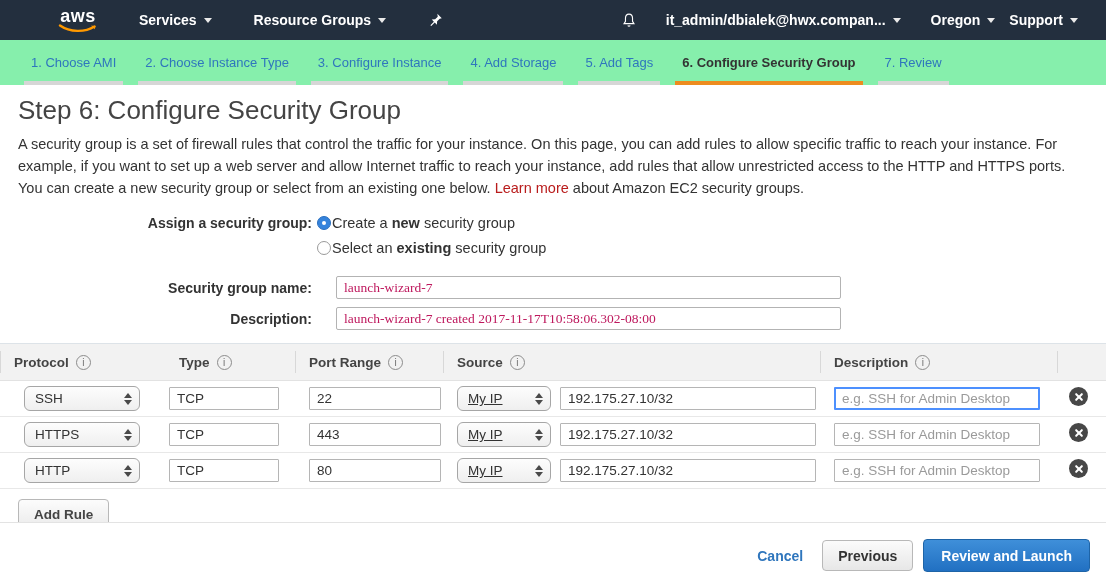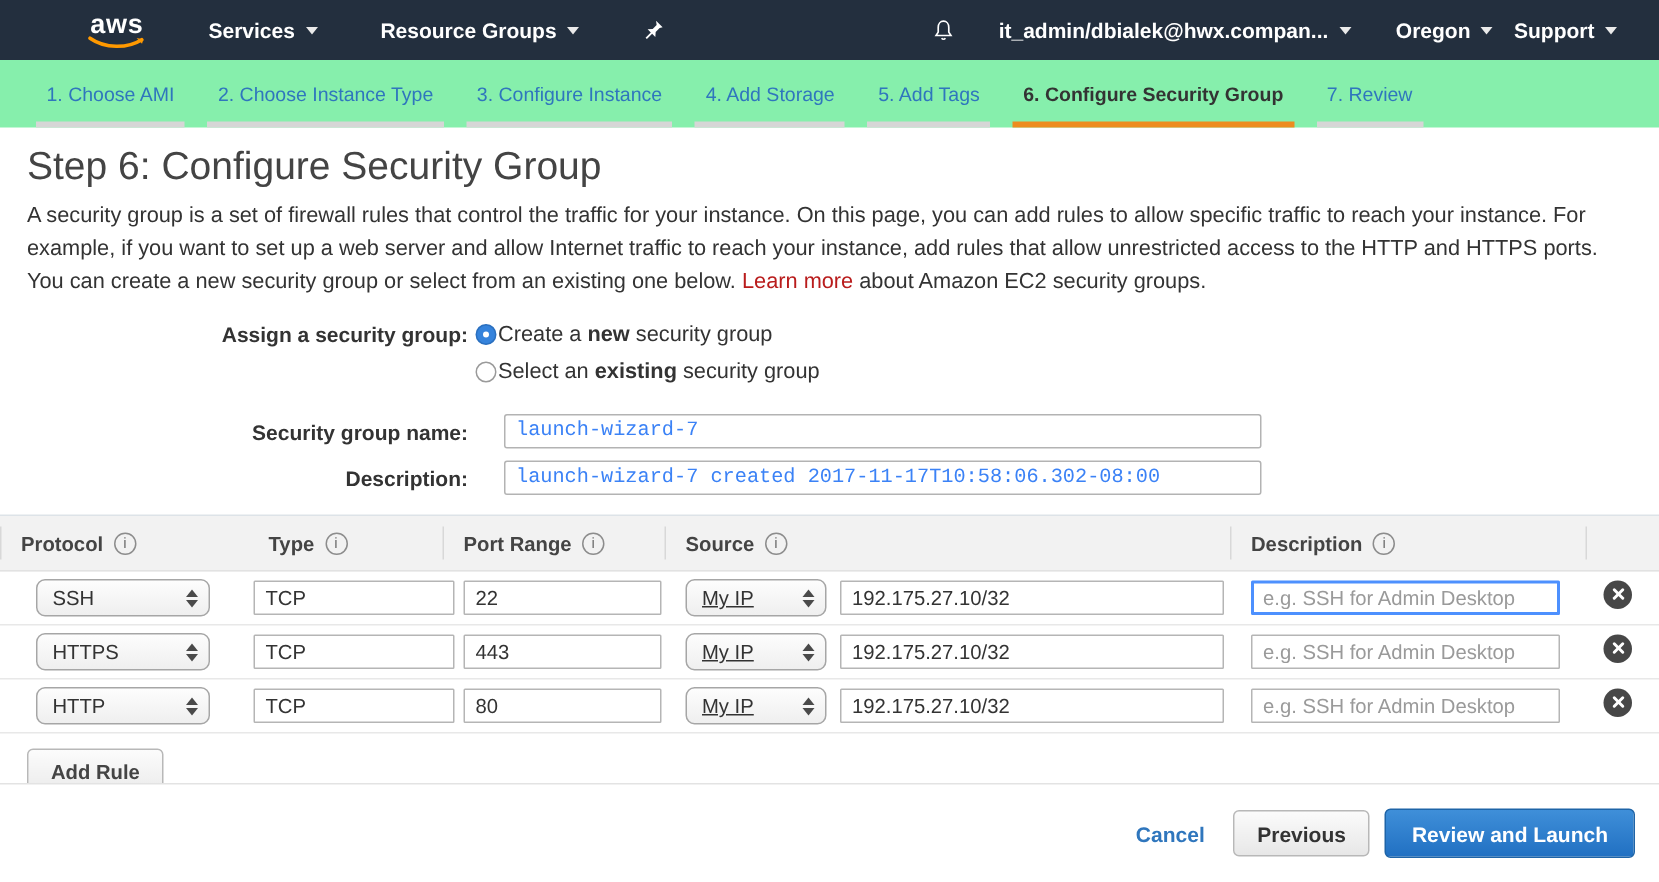--- a/index.html
+++ b/index.html
@@ -41,21 +41,21 @@
   .radio-row { margin-bottom:9px; }
   .radio { width:14px; height:14px; border-radius:50%; border:1px solid #9a9a9a; background:#fff;
            margin-left:5px; flex-shrink:0; cursor:pointer; position:relative; }
   .radio.checked { background:#3583dc; border-color:#2a6fbf; }
   .radio.checked::after { content:""; position:absolute; left:4px; top:4px; width:4px; height:4px;
            border-radius:50%; background:#fff; }
   .radio-label { font-size:14.5px; margin-left:1px; cursor:pointer; }
   .field-row { margin-top:8px; }
   .field-row.first { margin-top:20px; }
   .text-field { width:505px; height:23px; border:1px solid #b3b3b3; border-radius:2px;
-                font-family:Liberation Mono, monospace; font-size:13.5px; color:#3b82f6;
+                font-family:Liberation Serif, serif; font-size:13.5px; color:#be185d;
                 padding:0 7px; margin-left:24px; }
 
   
   .rules-table { margin-top:13px; border-top:1px solid #dde3e8; }
   .thead, .trow { display:grid; grid-template-columns:155px 140px 148px 377px 237px 49px; align-items:center; }
   .thead { background:#f2f2f2; height:37px; border-bottom:1px solid #e2e2e2; }
   .th { font-size:13.5px; font-weight:700; color:#444; padding-left:14px; height:100%;
         display:flex; align-items:center; gap:7px; position:relative; }
   .th.first { padding-left:24px; }
   .th.sep::before { content:""; position:absolute; left:0; top:7px; bottom:7px; width:1px; background:#d8d8d8; }
@@ -71,21 +71,21 @@
   .type-select { width:116px; margin-left:24px; }
   .src-select  { width:94px;  margin-left:14px; flex-shrink:0;text-decoration:underline; }
   .updown { display:flex; flex-direction:column; align-items:center; gap:2px; }
   .updown::before { content:""; width:0; height:0; border-left:4px solid transparent;
         border-right:4px solid transparent; border-bottom:5px solid #4a4a4a; }
   .updown::after { content:""; width:0; height:0; border-left:4px solid transparent;
         border-right:4px solid transparent; border-top:5px solid #4a4a4a; }
 
   .cell-input { height:23px; border:1px solid #b5b5b5; font-family:"Liberation Sans",sans-serif;
         font-size:13.5px; color:#333; padding:0 7px; border-radius:1px; }
-  .proto-input { width:134px; margin-left:14px; }
+  .proto-input { width:110px; margin-left:14px; }
   .port-input  { width:132px; margin-left:14px; }
   .srcv-input  { width:256px; margin-left:9px; }
   .desc-input  { width:206px; margin-left:14px; }
   .desc-input::placeholder { color:#9a9a9a; opacity:1; }
   .desc-input.focused { border:2px solid #4d90fe; padding:0 6px; }
   .src-cell { display:flex; align-items:center; }
 
   .delete-btn { width:19px; height:19px; border-radius:50%; background:#474747; border:none;
         margin-left:12px; position:relative; cursor:pointer; }
   .delete-btn::before, .delete-btn::after { content:""; position:absolute; left:4.5px; top:8.5px;

